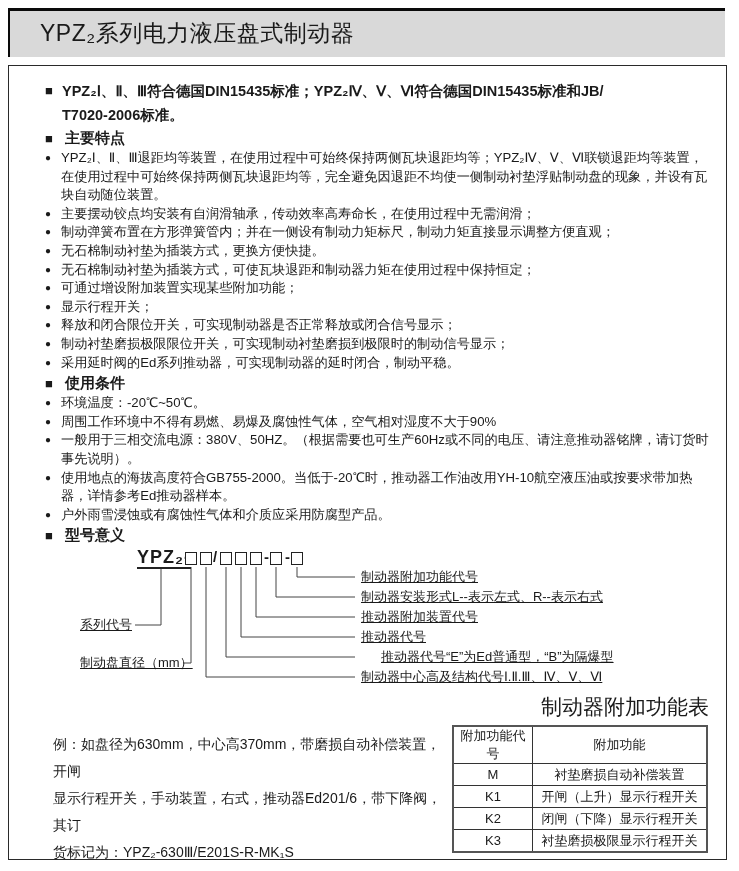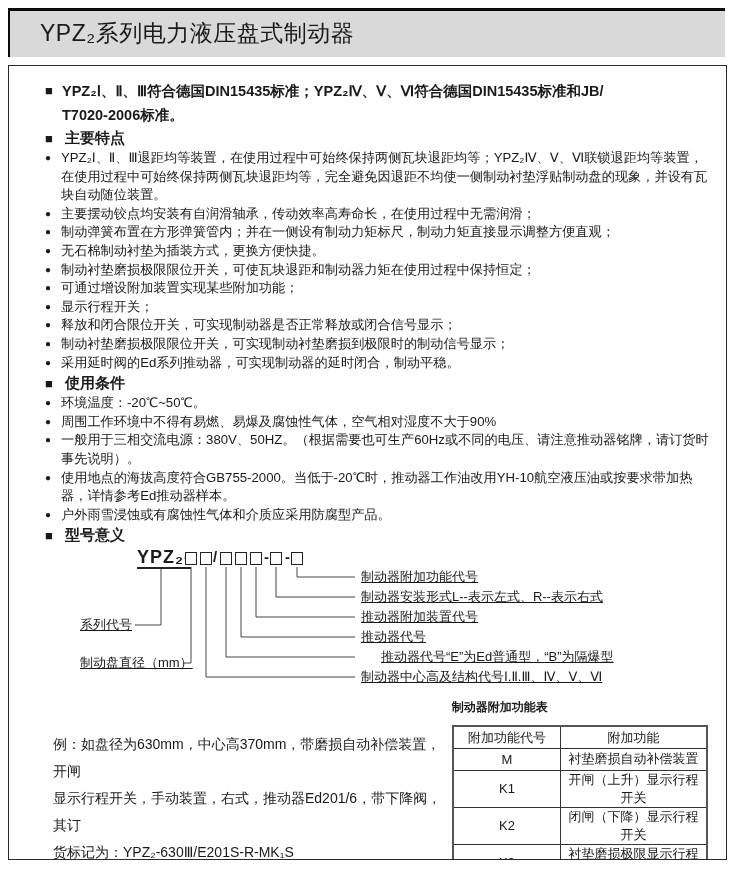--- a/index.html
+++ b/index.html
@@ -33,25 +33,25 @@
   .model-prefix { position:absolute; left:128px; top:0; font-size:18px; font-weight:bold;
     letter-spacing:1px; border-bottom:2px solid #222; padding-bottom:0px; line-height:20px; }
   .mbox { position:absolute; top:5px; width:12px; height:13px; border:1.5px solid #222; background:#fff; }
   .msep { position:absolute; top:1px; font-size:15px; font-weight:bold; line-height:18px; }
   .dlabel { position:absolute; font-size:13px; line-height:18px; white-space:nowrap;text-decoration:underline; }
 
   
   .bottom-row { display:flex; align-items:flex-start; margin-top:0; }
   .example { margin:34px 0 12px 44px; width:400px; font-size:14px; line-height:27px; }
   .func-block { margin-left:auto; margin-right:17px; width:258px; }
-  .func-title { text-align:left; font-size:12px; font-weight:bold; line-height:20px; margin-bottom:8px; }
+  .func-title { text-align:right; font-size:21px; font-weight:normal; line-height:20px; margin-bottom:8px; }
   table.func { width:256px; border-collapse:collapse; border:2px solid #555; }
   table.func td, table.func th { border:1px solid #333; height:22px; text-align:center;
     font-size:13px; font-weight:normal; padding:0 2px; }
-  table.func .c1 { width:108px; }
+  table.func .c1 { width:80px; }
 </style>
 </head>
 <body>
 
 <div class="header-band">
   <div class="page-title">YPZ₂系列电力液压盘式制动器</div>
 </div>
 
 <div class="content-box">
   <div class="inner">
@@ -64,21 +64,21 @@
 
     <div class="sec-heading">
       <span class="mk">■</span>
       <span>主要特点</span>
     </div>
 
     <div class="bullet"><span class="blt">●</span><span>YPZ₂Ⅰ、Ⅱ、Ⅲ退距均等装置，在使用过程中可始终保持两侧瓦块退距均等；YPZ₂Ⅳ、Ⅴ、Ⅵ联锁退距均等装置，在使用过程中可始终保持两侧瓦块退距均等，完全避免因退距不均使一侧制动衬垫浮贴制动盘的现象，并设有瓦块自动随位装置。</span></div>
     <div class="bullet"><span class="blt">●</span><span>主要摆动铰点均安装有自润滑轴承，传动效率高寿命长，在使用过程中无需润滑；</span></div>
     <div class="bullet"><span class="blt">●</span><span>制动弹簧布置在方形弹簧管内；并在一侧设有制动力矩标尺，制动力矩直接显示调整方便直观；</span></div>
     <div class="bullet"><span class="blt">●</span><span>无石棉制动衬垫为插装方式，更换方便快捷。</span></div>
-    <div class="bullet"><span class="blt">●</span><span>制动衬垫磨损极限限位开关，可使瓦块退距和制动器力矩在使用过程中保持恒定；</span></div>
+    <div class="bullet"><span class="blt">●</span><span>无石棉制动衬垫为插装方式，可使瓦块退距和制动器力矩在使用过程中保持恒定；</span></div>
     <div class="bullet"><span class="blt">●</span><span>可通过增设附加装置实现某些附加功能；</span></div>
     <div class="bullet"><span class="blt">●</span><span>显示行程开关；</span></div>
     <div class="bullet"><span class="blt">●</span><span>释放和闭合限位开关，可实现制动器是否正常释放或闭合信号显示；</span></div>
     <div class="bullet"><span class="blt">●</span><span>制动衬垫磨损极限限位开关，可实现制动衬垫磨损到极限时的制动信号显示；</span></div>
     <div class="bullet"><span class="blt">●</span><span>采用延时阀的Ed系列推动器，可实现制动器的延时闭合，制动平稳。</span></div>
 
     <div class="sec-heading">
       <span class="mk">■</span>
       <span>使用条件</span>
     </div>

